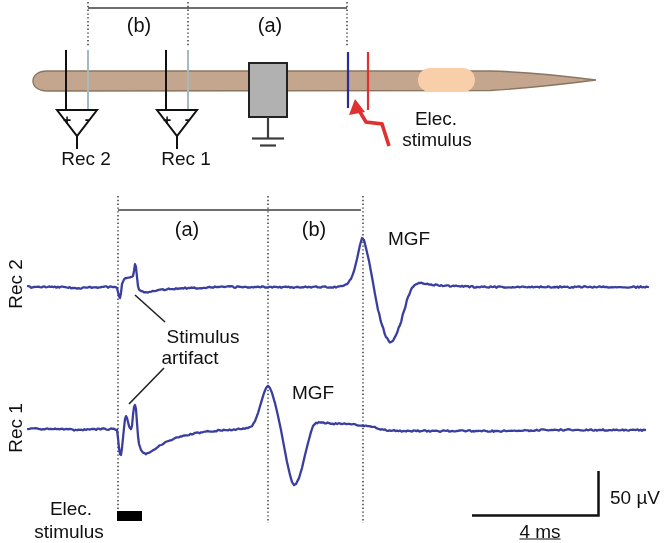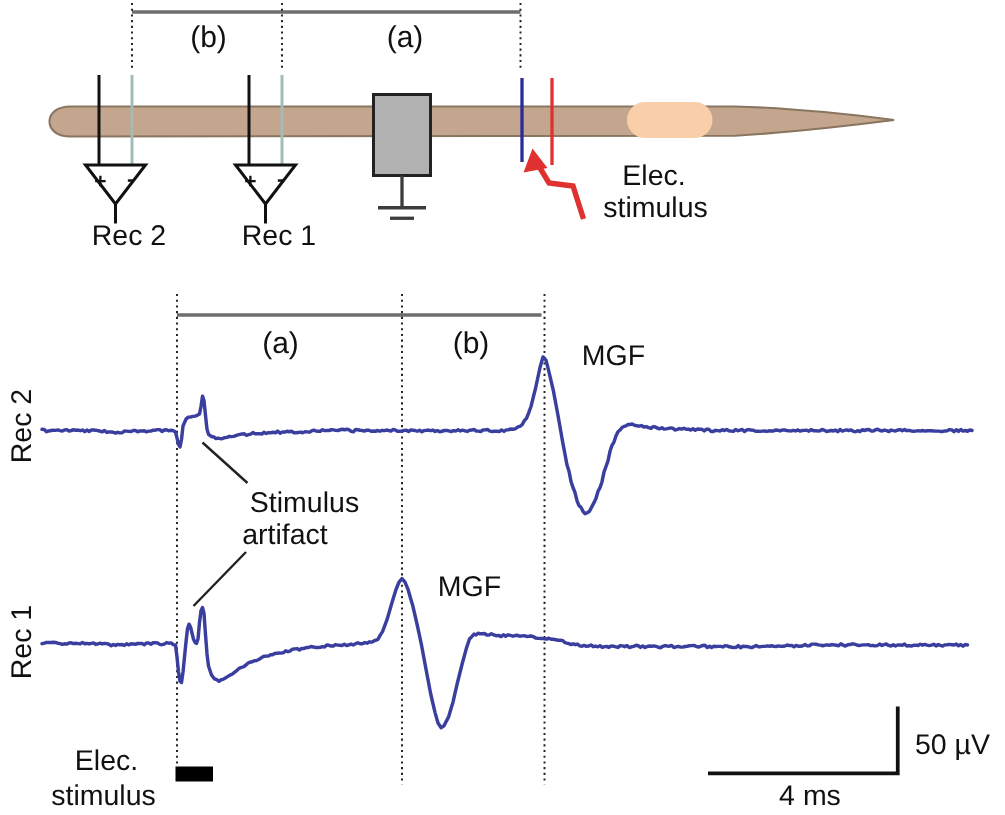--- a/index.html
+++ b/index.html
@@ -107,14 +107,14 @@
   <div class="label" style="left:203px;top:336px;">Stimulus</div>
   <div class="label" style="left:190px;top:357px;">artifact</div>
 
   <div class="label" style="left:409px;top:238px;">MGF</div>
   <div class="label" style="left:313px;top:392px;">MGF</div>
 
   <div class="label" style="left:71px;top:508px;">Elec.</div>
   <div class="label" style="left:69px;top:531px;">stimulus</div>
 
   <div class="label left-anchor" style="left:610px;top:497px;">50 µV</div>
-  <div class="label" style="left:540px;top:531px;">4 ms</div>
+  <div class="label" style="left:540px;top:531px;text-decoration:underline;">4 ms</div>
 </div>
 
 </body></html>

